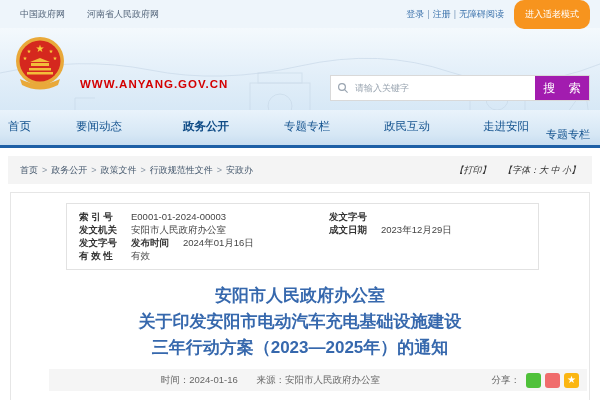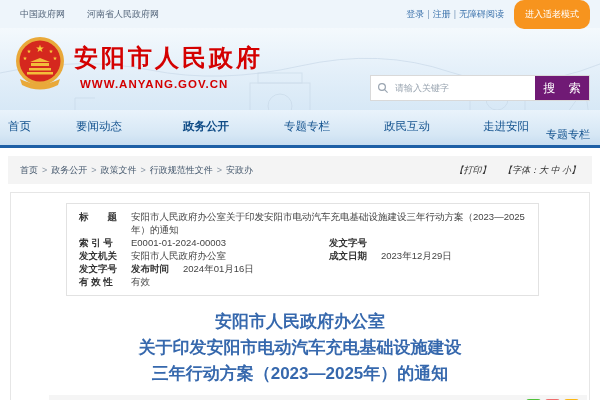--- a/index.html
+++ b/index.html
@@ -18,27 +18,27 @@
 
   
   .masthead { height:82px; position:relative;
     background:linear-gradient(180deg,#f4f9fd 0%,#e3eff9 55%,#d7e8f6 100%); }
   .wm { position:absolute; left:0; top:0; width:600px; height:120px; z-index:0; }
   .emblem { position:absolute; left:14px; top:7px; width:52px; height:58px; z-index:1; }
   .site-name { position:absolute; left:74px; top:14px; color:#d40000; font-weight:bold;
     font-size:24px; letter-spacing:3px; z-index:1; }
   .site-url { position:absolute; left:80px; top:50px; color:#d40000; font-weight:bold;
     font-size:11.5px; letter-spacing:1px; z-index:1; }
-  .searchbox { position:absolute; right:10px; bottom:9px; width:220px; height:26px;
+  .searchbox { position:absolute; right:10px; bottom:9px; width:260px; height:26px;
     display:flex; background:#fff; border:1px solid #d9d9d9; z-index:2; }
   .searchbox .mag { width:24px; display:flex; align-items:center; justify-content:center; }
   .searchbox input { flex:1; border:none; outline:none; font-size:9px; color:#555;
     font-family:inherit; }
   .searchbox input::placeholder { color:#9aa5b1; }
-  .search-btn { width:54px; background:#701a75; color:#fff; border:none; font-size:12px;
+  .search-btn { width:54px; background:#a21caf; color:#fff; border:none; font-size:12px;
     letter-spacing:5px; padding-left:5px; cursor:pointer; font-family:inherit; }
 
   
   .nav { height:38px; position:relative; z-index:1;
     background:linear-gradient(180deg,#e9f3fb 0%,#d6e7f5 70%,#c8ddf0 100%);
     border-bottom:3px solid #1d5fa6; }
   .nav .item { position:absolute; top:9px; font-size:11.5px; color:#14538f; cursor:pointer; }
   .nav .item.active { font-weight:bold; color:#0e4a85; }
   .nav .item.n0 { left:8px; } .nav .item.n1 { left:76px; } .nav .item.n2 { left:183px; }
   .nav .item.n3 { left:284px; } .nav .item.n4 { left:384px; } .nav .item.n5 { left:483px; }
@@ -116,21 +116,20 @@
     <text x="15" y="18" font-size="5" fill="#f8d03c" text-anchor="middle">★</text>
     <text x="37" y="18" font-size="5" fill="#f8d03c" text-anchor="middle">★</text>
     <text x="11" y="25" font-size="5" fill="#f8d03c" text-anchor="middle">★</text>
     <text x="41" y="25" font-size="5" fill="#f8d03c" text-anchor="middle">★</text>
     <path d="M16 27 L26 23 L36 27 Z" fill="#f3bd3a"></path>
     <rect x="17" y="28" width="18" height="3" fill="#f3bd3a"></rect>
     <rect x="15" y="33" width="22" height="2.5" fill="#f3bd3a"></rect>
     <rect x="13" y="37" width="26" height="2.5" fill="#f3bd3a"></rect>
     <path d="M6 44 Q26 54 46 44 L44 50 Q26 59 8 50 Z" fill="#e9a93a"></path>
   </svg>
-  <div class="site-name">安阳市人民政府</div>
   <div class="site-url">WWW.ANYANG.GOV.CN</div>
   <div class="searchbox">
     <span class="mag">
       <svg width="12" height="12" viewBox="0 0 12 12">
           <circle cx="5" cy="5" r="3.4" fill="none" stroke="#9aa5b1" stroke-width="1.2"></circle>
           <line x1="7.6" y1="7.6" x2="10.6" y2="10.6" stroke="#9aa5b1" stroke-width="1.2"></line>
         </svg>
     </span>
     <input placeholder="请输入关键字" style="">
     <button class="search-btn">搜 索</button>
@@ -159,24 +158,20 @@
   <span class="crumb">安政办</span>
   <span class="tools">
     <span class="tool">【打印】</span>
     <span class="tool">【字体：大 中 小】</span>
   </span>
 </div>
 
 <div class="panel">
 
   <div class="meta-box">
-    <div class="mrow">
-      <span class="mlabel">标　　题</span>
-      <span class="mval">安阳市人民政府办公室关于印发安阳市电动汽车充电基础设施建设三年行动方案（2023—2025年）的通知</span>
-    </div>
     <div class="mrow">
       <span class="mlabel">索 引 号</span>
       <span class="mval w">E0001-01-2024-00003</span>
       <span class="mlabel2">发文字号</span>
       <span class="mval"></span>
     </div>
     <div class="mrow">
       <span class="mlabel">发文机关</span>
       <span class="mval w">安阳市人民政府办公室</span>
       <span class="mlabel2">成文日期</span>

